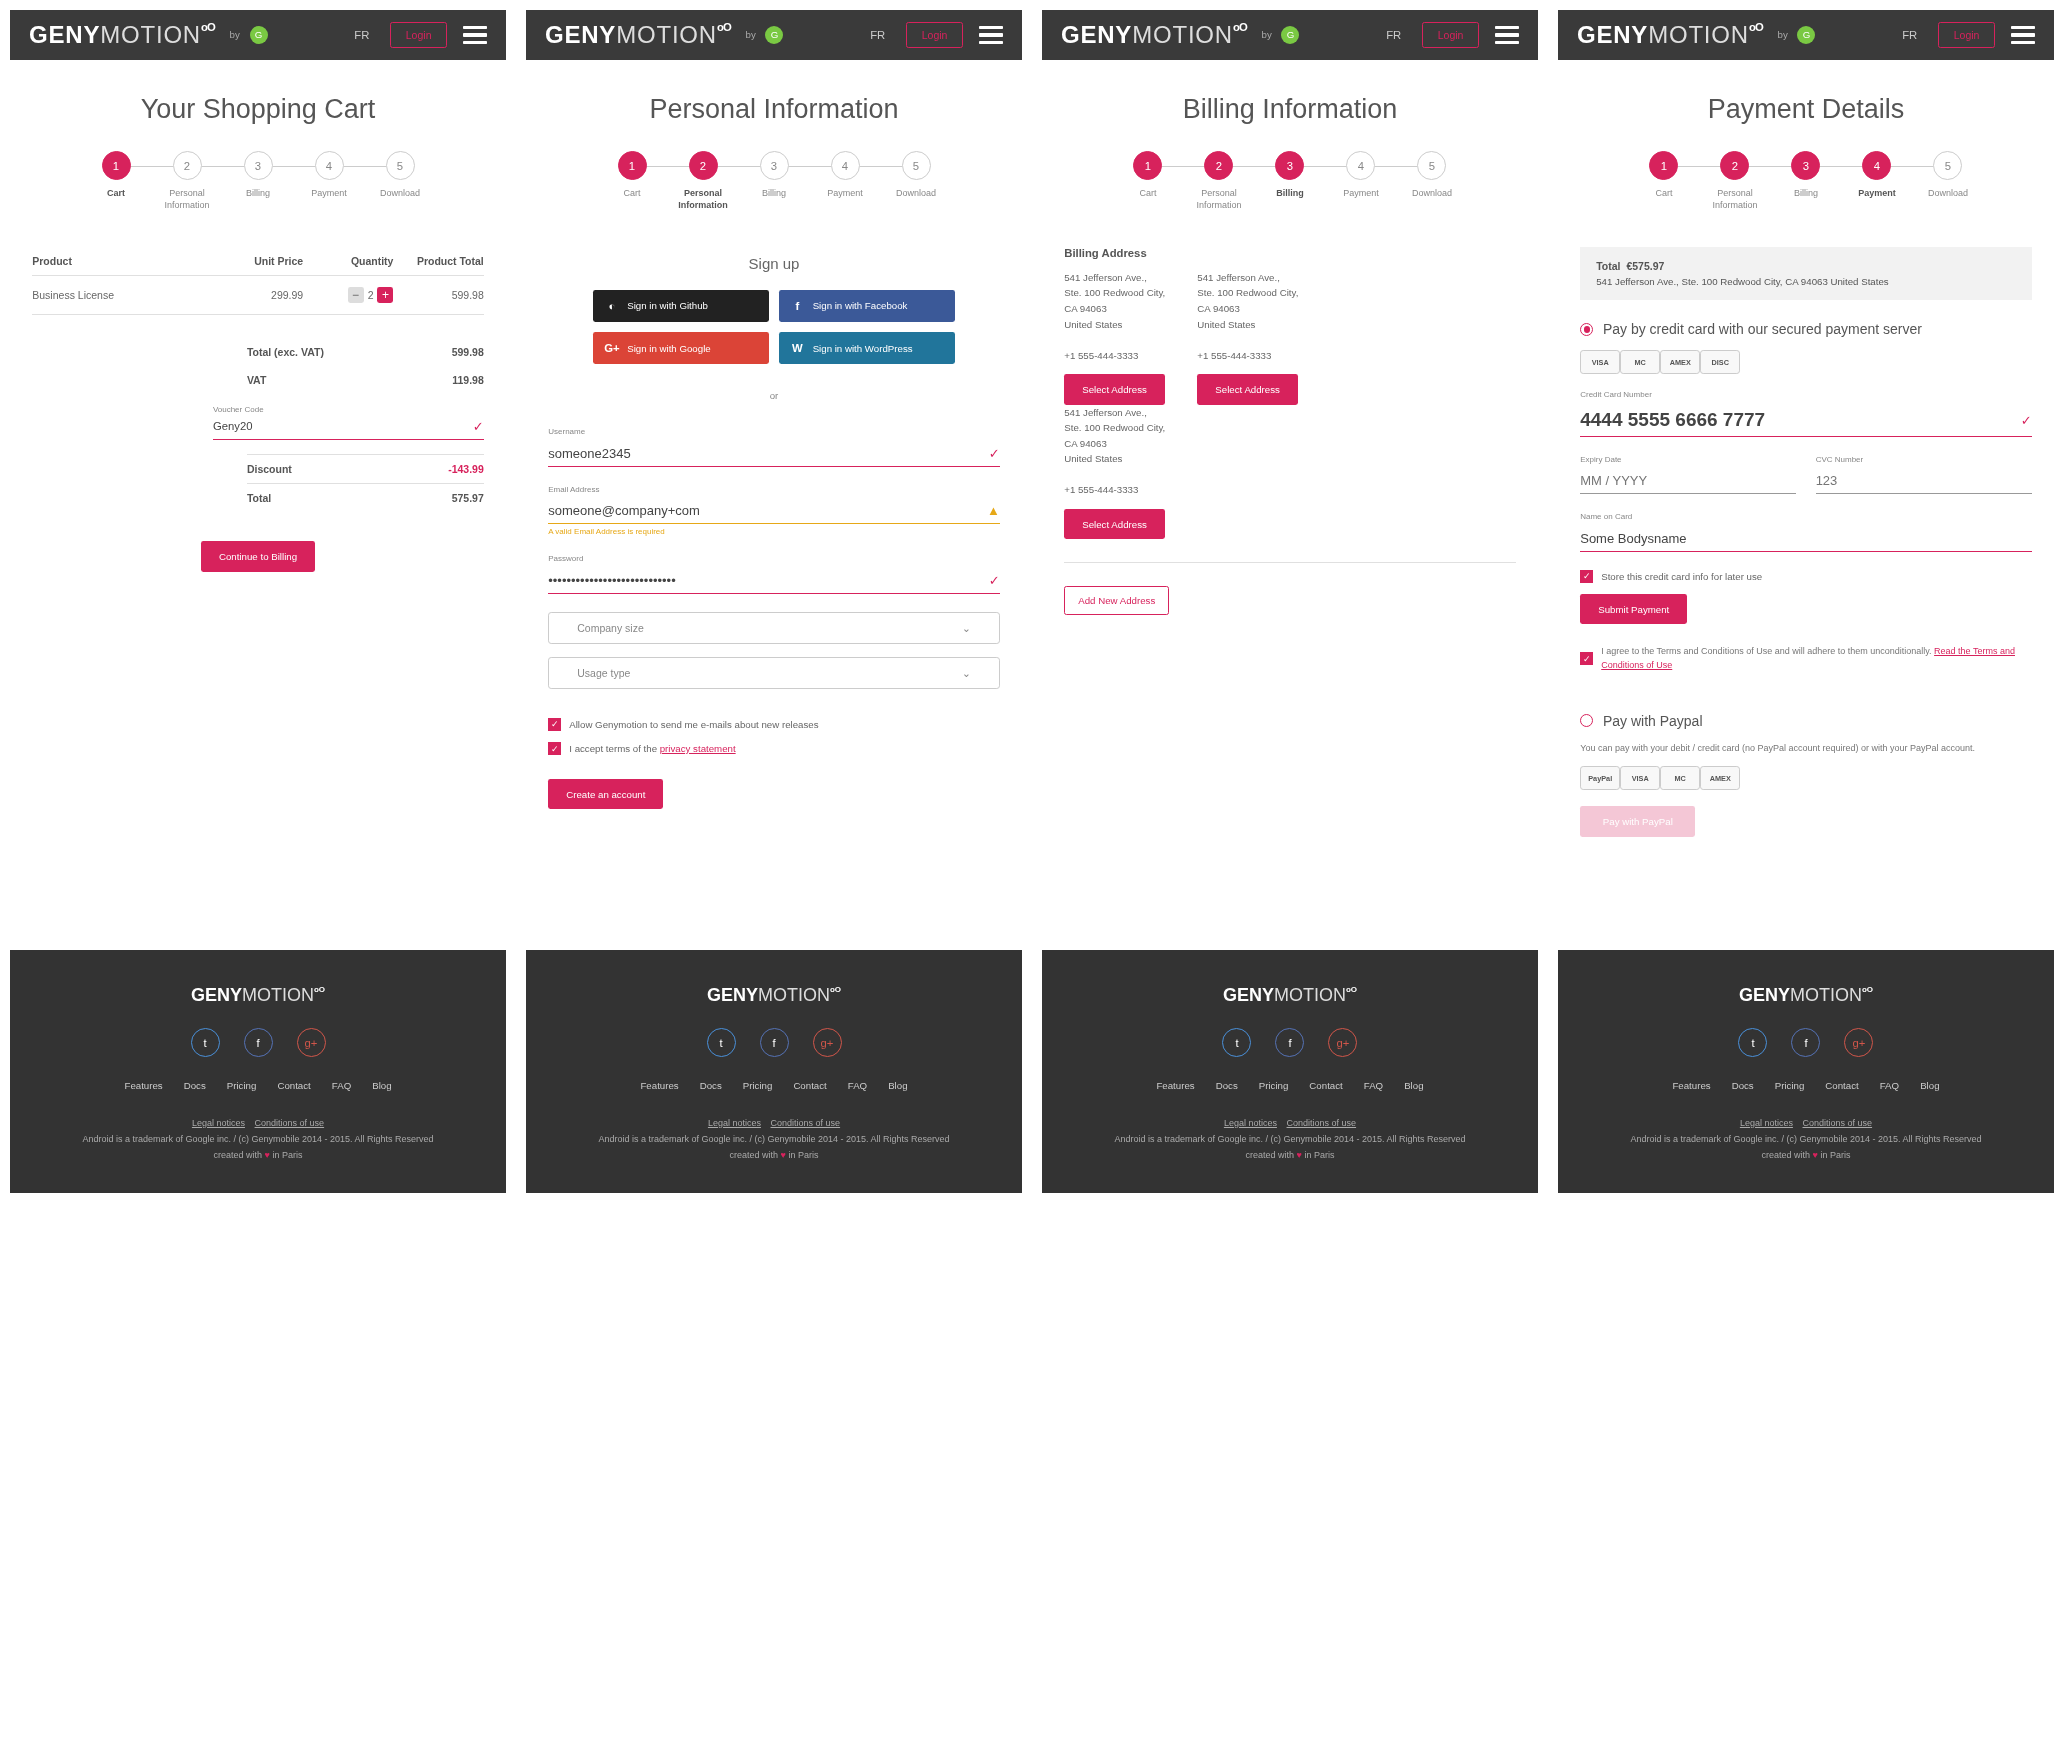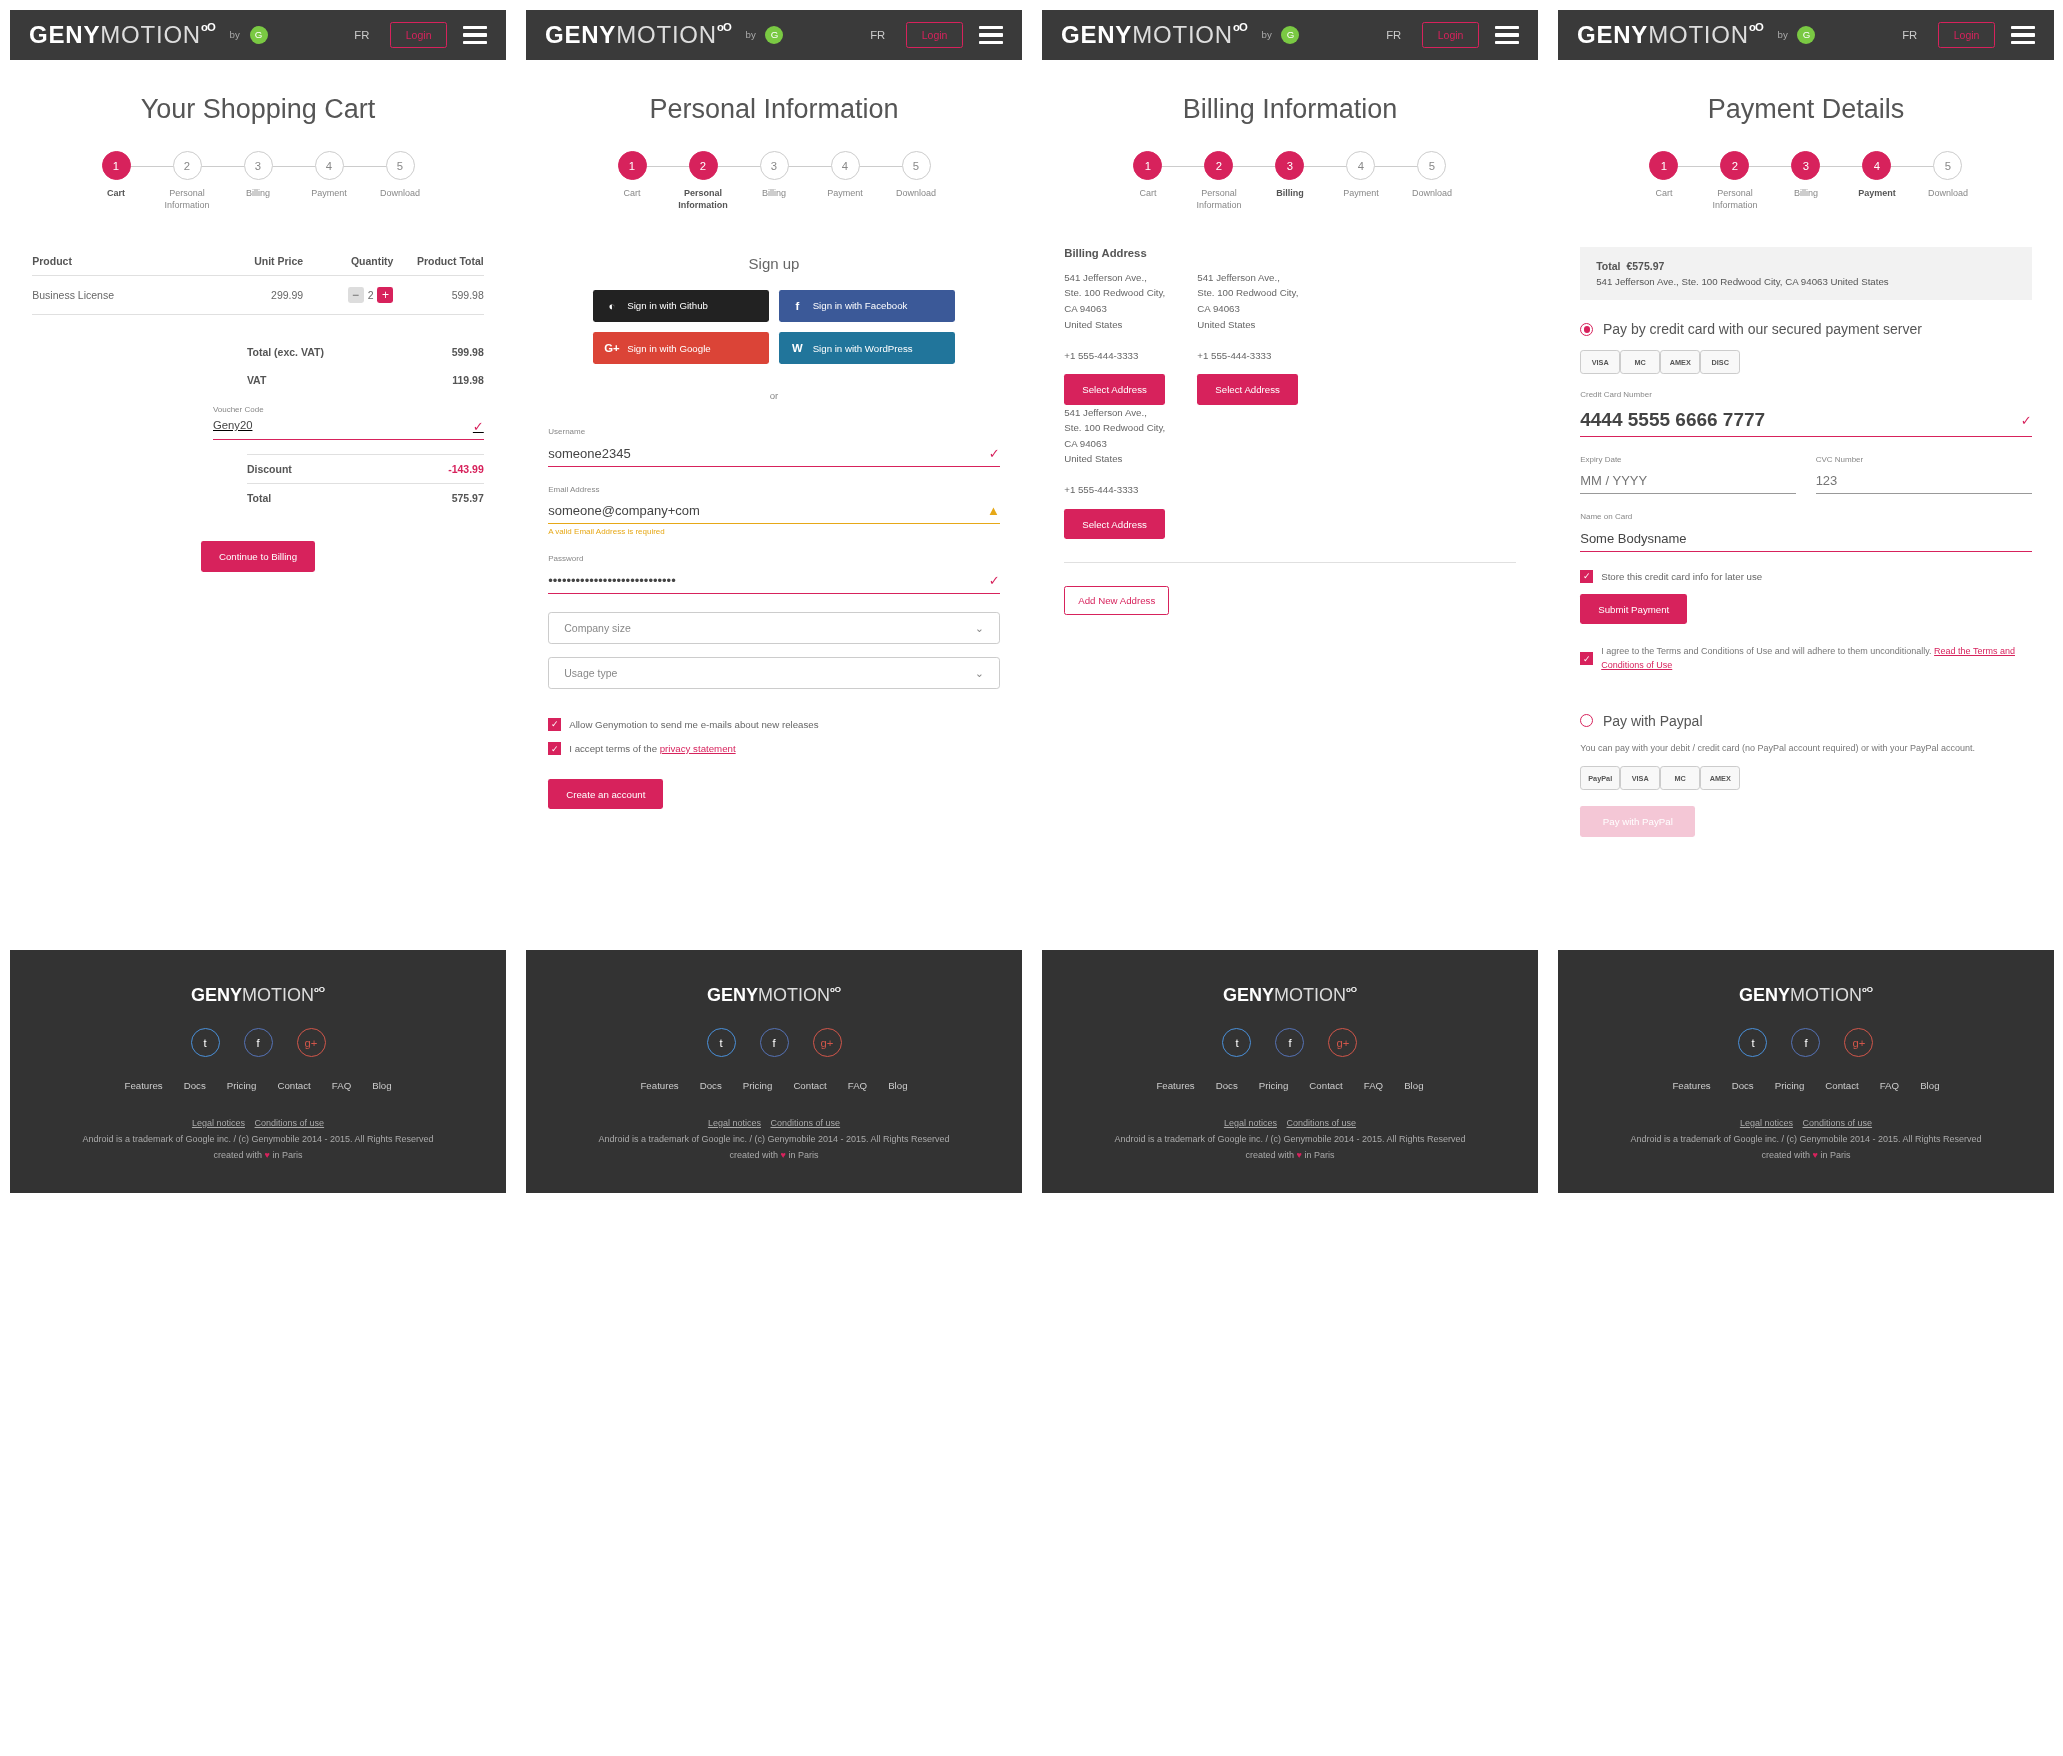--- a/index.html
+++ b/index.html
@@ -33,42 +33,42 @@
 .c-price, .c-qty, .c-total { flex: 1; text-align: right; }
 .qty-ctrl { display: inline-flex; align-items: center; gap: 4px; }
 .qty-btn { width: 16px; height: 16px; border-radius: 2.4px; display: flex; align-items: center; justify-content: center; font-size: 12px; cursor: pointer; }
 .qty-minus { background: #ddd; color: #666; }
 .qty-plus { background: #d7225c; color: #fff; }
 .totals { width: 60%; margin-left: auto; margin-top: 22.6px; font-size: 10.5px; }
 .totals .trow { display: flex; justify-content: space-between; padding: 8px 0; color: #555; margin-left: 34px; }
 .totals .trow.bold { font-weight: 700; }
 .totals .trow.bordered { border-top: 0.8px solid #e0e0e0; }
 .voucher-label { font-size: 8px; color: #888; margin-top: 11.3px; }
-.voucher-input { display: flex; align-items: flex-start; border-bottom: 1.6px solid #d7225c; padding: 4.8px 0; text-decoration: underline; }
+.voucher-input { display: flex; align-items: center; border-bottom: 1.6px solid #d7225c; padding: 4.8px 0; }
 .voucher-input input { border: none; outline: none; font-size: 11.3px; flex: 1; color: #444; background: transparent; }
 .check { color: #d7225c; font-size: 13px; }
 .discount { color: #d7225c; }
 .btn-primary { background: #d7225c; color: #fff; border: none; padding: 9.7px 18px; font-size: 9.7px; border-radius: 2.4px; cursor: pointer; }
 .btn-hollow { border: 0.8px solid #d7225c; color: #d7225c; font-size: 9.7px; padding: 8px 13px; border-radius: 2.4px; cursor: pointer; background: #fff; }
 .center-btn { display: flex; justify-content: center; margin: 29px 0 35px; }
 
 .signup-title { font-size: 15px; color: #666; text-align: center; font-weight: 400; margin-bottom: 18px; margin-top: 8px; }
 .social-grid { display: grid; grid-template-columns: 1fr 1fr; gap: 9.7px; width: 80%; margin: 0 auto; }
 .social-btn { display: flex; align-items: center; gap: 8px; padding: 9px 11.3px; color: #fff; font-size: 9.7px; border-radius: 2.4px; cursor: pointer; }
 .social-btn .ico { width: 14.5px; height: 14.5px; display: flex; align-items: center; justify-content: center; font-size: 11.3px; font-weight: 700; }
 .github { background: #222; } .facebook { background: #3b5998; } .google { background: #db4437; } .wordpress { background: #21759b; }
 .or { text-align: center; font-size: 9.7px; color: #888; margin: 26px 0; }
 .field { margin-bottom: 18px; }
 .field .flabel { font-size: 8px; color: #888; margin-bottom: 4.8px; display: block; }
 .field .finput { display: flex; align-items: center; border-bottom: 1.6px solid #d7225c; padding: 4.8px 0; }
 .field .finput.warn { border-color: #e6a817; }
 .field input { border: none; outline: none; font-size: 13px; flex: 1; color: #444; background: transparent; }
 .field .err { font-size: 8px; color: #e6a817; margin-top: 3.2px; }
 .warn-icon { color: #e6a817; }
-.sel { border: 0.8px solid #ccc; border-radius: 3.2px; padding: 9px 15px; font-size: 10.5px; color: #888; display: flex; justify-content: space-between; align-items: center; margin-bottom: 13px; cursor: pointer; }
+.sel { border: 0.8px solid #ccc; border-radius: 3.2px; padding: 9px 28px; font-size: 10.5px; color: #888; display: flex; justify-content: space-between; align-items: center; margin-bottom: 13px; cursor: pointer; }
 .chk { display: flex; align-items: center; gap: 8px; font-size: 9.7px; color: #666; margin-bottom: 11.3px; cursor: pointer; }
 .chk .box { width: 13px; height: 13px; border: 0.8px solid #d7225c; background: #d7225c; color: #fff; display: flex; align-items: center; justify-content: center; font-size: 9px; flex-shrink: 0; }
 .link { color: #d7225c; text-decoration: underline; }
 
 .section-title { font-size: 11.3px; font-weight: 700; color: #555; margin-bottom: 11.3px; }
 .addresses { display: flex; gap: 32px; flex-wrap: wrap; }
 .addr { font-size: 9.7px; color: #666; line-height: 1.6; margin-bottom: 11.3px; }
 .addr-block { }
 .hr { border: none; border-top: 0.8px solid #e0e0e0; margin: 22.6px 0; }
 

